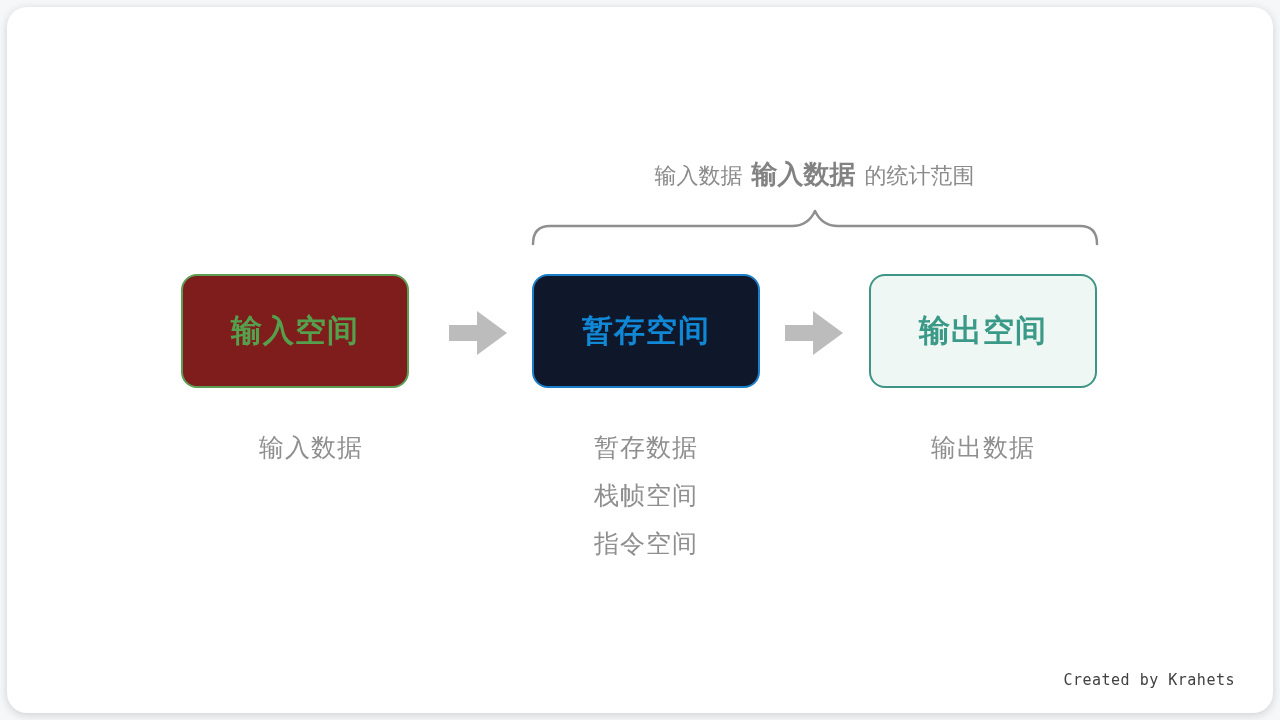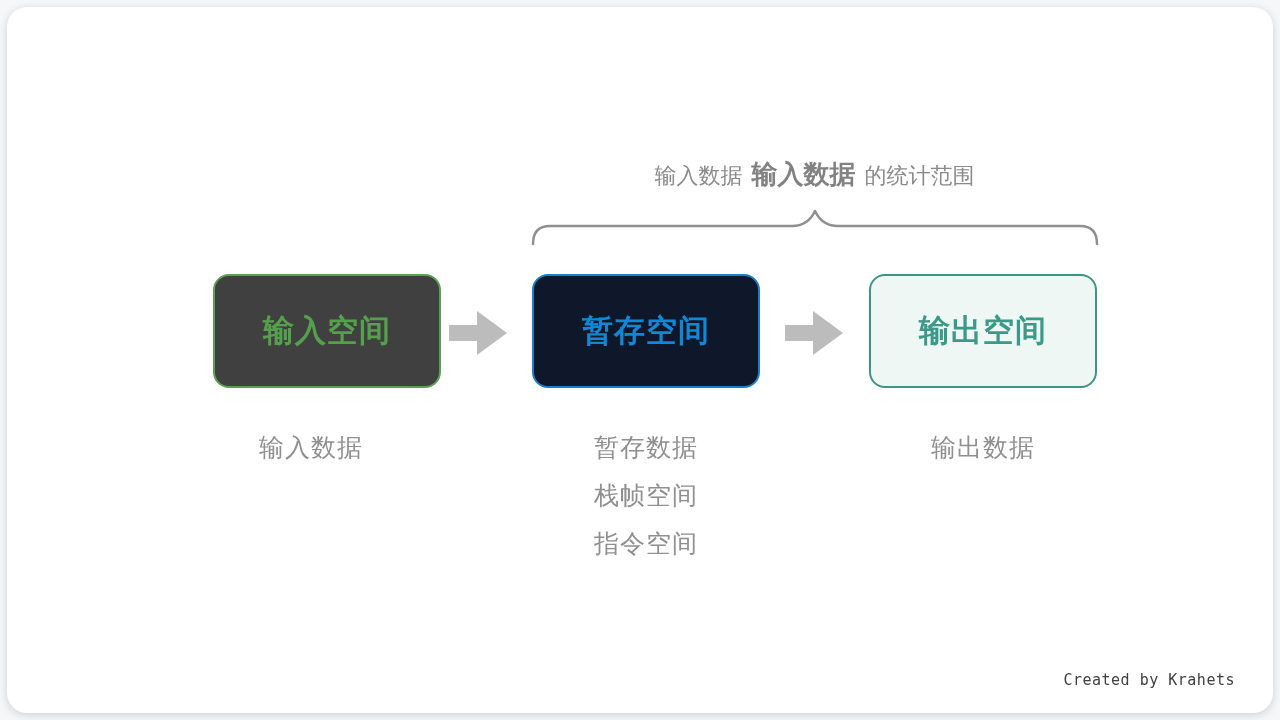--- a/index.html
+++ b/index.html
@@ -45,21 +45,21 @@
     width: 228px; height: 114px;
     border-radius: 16px;
     box-sizing: border-box;
     display: flex;
     align-items: center;
     justify-content: center;
     font-size: 31px;
     font-weight: bold;
     letter-spacing: 1px;
   }
-  .node-input  { left: 206px; border: 2.5px solid #5d9e55; background: #404040; color: #55a04c; }
+  .node-input  { left: 174px; border: 2.5px solid #5d9e55; background: #7f1d1d; color: #55a04c; }
   .node-temp   { left: 525px; border: 2.5px solid #1b7ec9; background: #0f172a; color: #1088d5; }
   .node-output { left: 862px; border: 2.5px solid #3e9585; background: #eef7f4; color: #3a9a87; }
   .arrow { position: absolute; top: 301px; }
   .arrow-1 { left: 442px; }
   .arrow-2 { left: 778px; }
   .notes {
     position: absolute;
     top: 424px;
     width: 228px;
     text-align: center;

